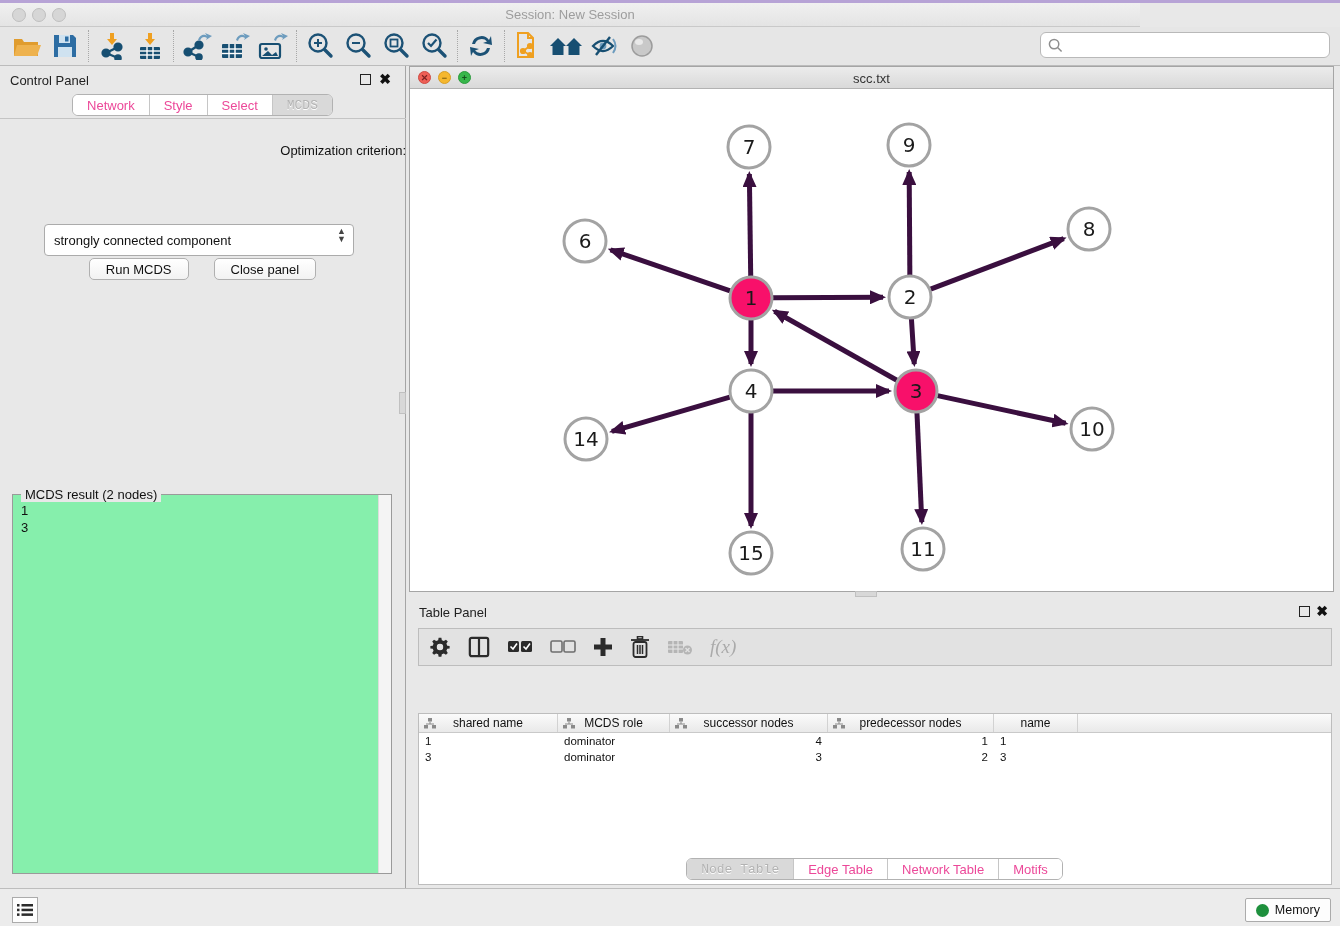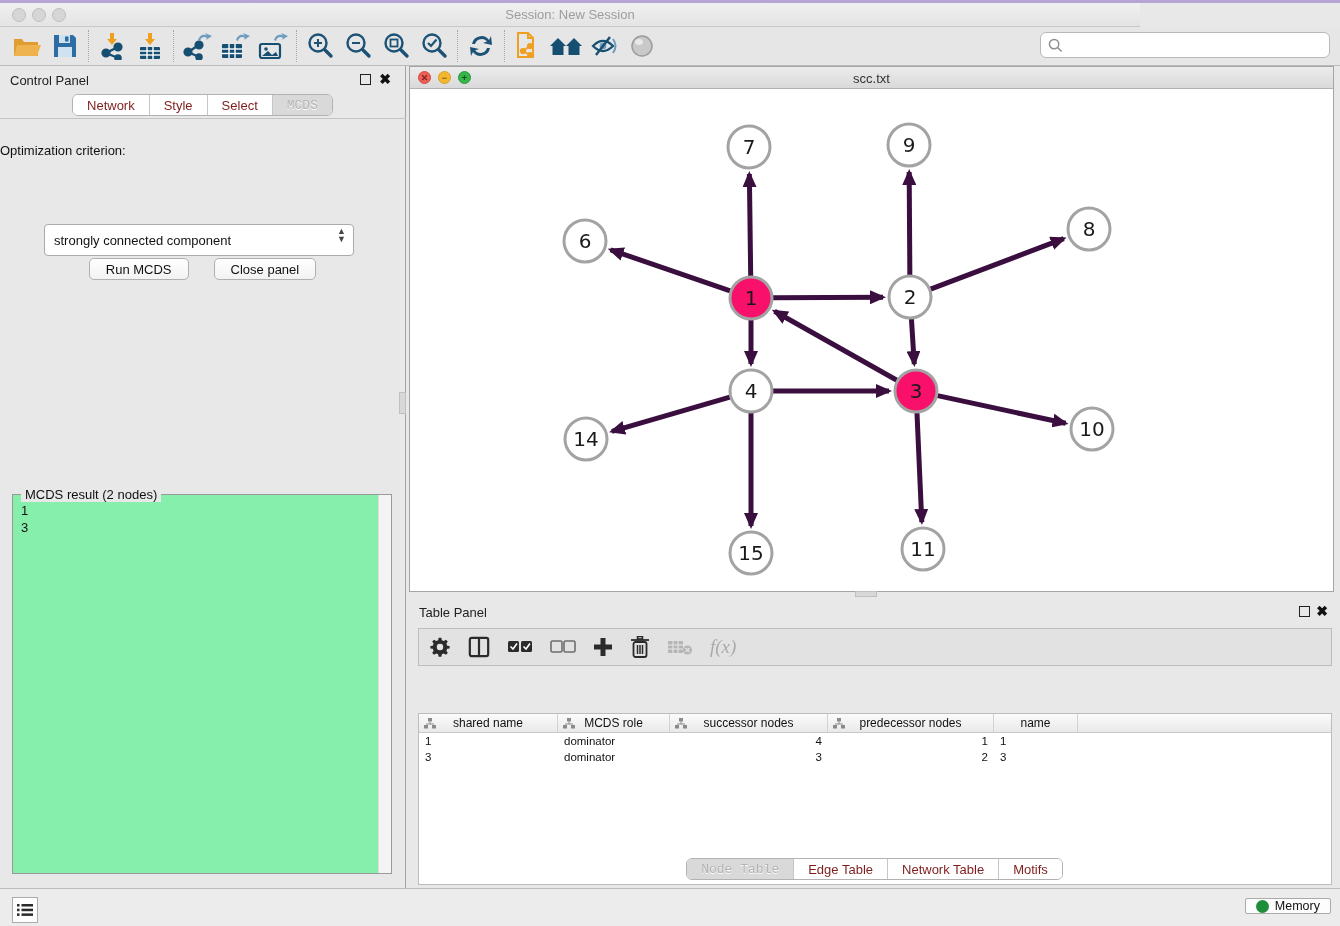--- a/index.html
+++ b/index.html
@@ -34,28 +34,28 @@
     background:#e8e8e8; border-right:1px solid #a5a5a5; }
   .panel-head { height:28px; position:relative; }
   .panel-head .ph-title { position:absolute; left:10px; top:7px; font-size:13px; color:#222; }
   .ph-float { position:absolute; top:8px; width:11px; height:11px; border:1.5px solid #222; }
   .ph-close { position:absolute; top:5px; font-size:14px; font-weight:bold; color:#111; }
   #control-panel .ph-float{ right:34px; } #control-panel .ph-close{ right:14px; }
 
   .seg-strip { display:flex; justify-content:center; }
   .seg { display:flex; border:1px solid #b2b2b2; border-radius:6px; overflow:hidden;
     background:#fff; height:22px; }
-  .seg .tab { padding:3px 14px; font-size:13px; color:#7f1d1d; background:#fff;
+  .seg .tab { padding:3px 14px; font-size:13px; color:#ec4899; background:#fff;
     border-right:1px solid #c6c6c6; white-space:nowrap; }
   .seg .tab:last-child { border-right:none; }
   .seg .tab.active { background:#d9d9d9; color:#b3b3b3; text-shadow:0 1px 0 #fff;font-family:Liberation Mono, monospace; }
 
   #cp-pane { position:absolute; left:0; top:52px; width:406px; bottom:0;
     border-top:1px solid #c4c4c4; }
-  #opt-label { margin-top:24px; text-align:left; font-size:13px; color:#111; }
+  #opt-label { margin-top:24px; text-align:right; font-size:13px; color:#111; }
   #criterion-select { position:absolute; left:44px; top:158px; width:310px; height:32px;
     background:#fff; border:1px solid #ababab; border-radius:4px;
     font-size:13px; color:#111; display:flex; align-items:center; padding-left:9px; }
   .stepper { position:absolute; right:7px; top:2px; font-size:9px; line-height:8px;
     color:#444; text-align:center; }
   .cp-buttons { position:absolute; top:192px; width:100%; display:flex;
     justify-content:center; gap:25px; }
   .mac-btn { height:22px; background:linear-gradient(#ffffff,#f2f2f2);
     border:1px solid #b0b0b0; border-radius:5px; font-size:13px; color:#111;
     padding:0 16px; font-family:"Liberation Sans",sans-serif; }
@@ -106,21 +106,21 @@
   .num { text-align:right; }
   .c0{width:139px}.c1{width:112px}.c2{width:158px}.c3{width:166px}.c4{width:84px}
   #tp-tabs { position:absolute; bottom:8px; width:100%; display:flex; justify-content:center; }
 
   
   #statusbar { position:absolute; left:0; top:888px; width:1340px; height:38px;
     background:#ececec; border-top:1px solid #bdbdbd; }
   #list-btn { position:absolute; left:12px; top:8px; width:26px; height:26px;
     background:#fdfdfd; border:1px solid #ababab;
     display:flex; align-items:center; justify-content:center; }
-  #memory-btn { position:absolute; right:9px; top:9px; height:16px;
+  #memory-btn { position:absolute; right:9px; top:9px; height:24px;
     background:#fdfdfd; border:1px solid #ababab; border-radius:2px;
     display:flex; align-items:center; gap:6px; padding:0 10px; font-size:12.5px; color:#111; }
   #memory-dot { width:13px; height:13px; border-radius:50%; background:#1d8f3c; }
 </style>
 </head>
 <body>
 
 <div id="top-accent"></div>
 <div id="titlebar">
   <div class="tl-dot t1"></div>

